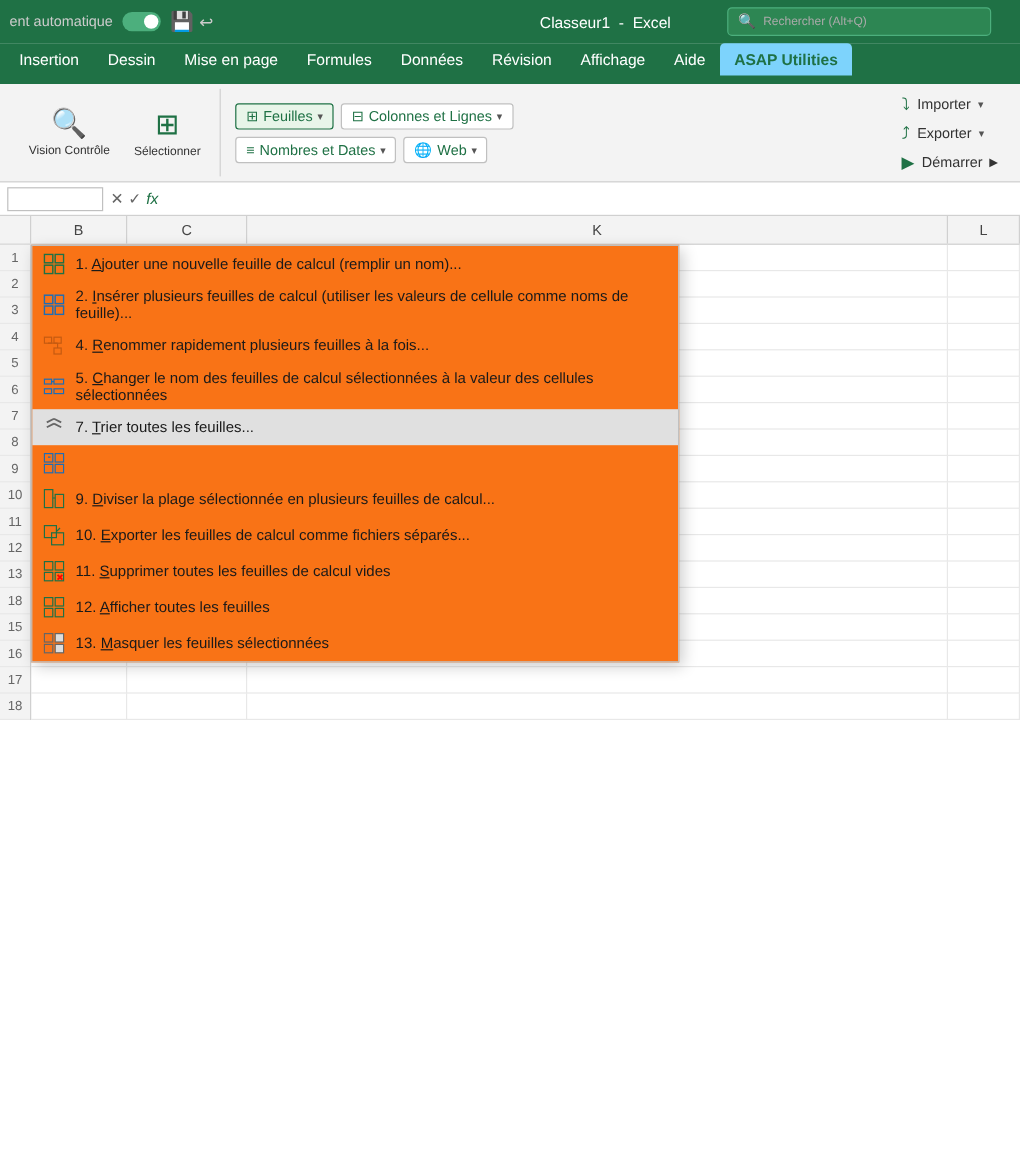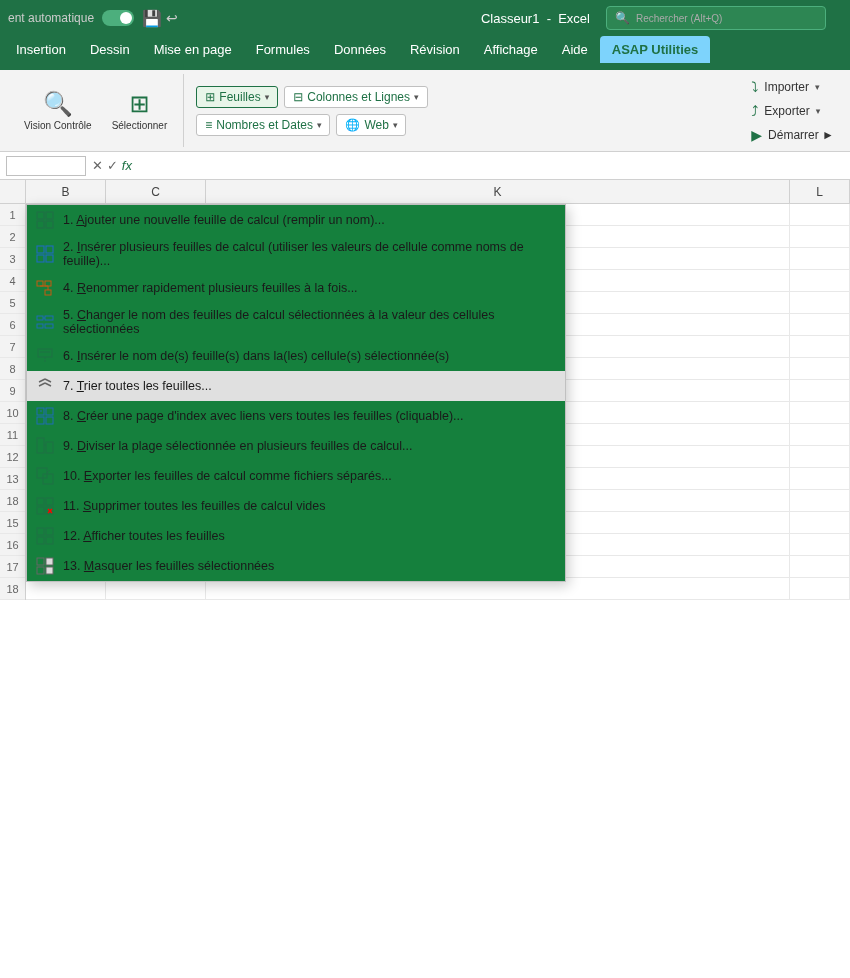--- a/index.html
+++ b/index.html
@@ -6,20 +6,21 @@
     body { font-family: 'Segoe UI', Arial, sans-serif; font-size: 13px; background: #fff; overflow: hidden; width: 850px; height: 978px; }
 
     
     .titlebar {
       background: #1f7145;
       height: 36px;
       display: flex;
       align-items: center;
       padding: 0 8px;
       color: white;
+      gap: 31px;
     }
     .titlebar-left { color: #ccc; font-size: 12px; flex: 1; display: flex; align-items: center; gap: 8px; }
     .titlebar-toggle { background: #4caf7d; border-radius: 10px; width: 32px; height: 16px; display: inline-flex; align-items: center; padding: 2px; }
     .titlebar-toggle-knob { background: white; border-radius: 50%; width: 12px; height: 12px; margin-left: auto; }
     .titlebar-icons { display: flex; align-items: center; gap: 4px; color: #ccc; font-size: 14px; }
     .titlebar-title { color: white; font-size: 13px; margin-left: 12px; }
     .titlebar-search {
       background: #2d8653;
       border: 1px solid #4caf7d;
       border-radius: 4px;
@@ -215,21 +216,21 @@
       border-right: 1px solid #e8e8e8;
       height: 22px;
     }
 
     
     .dropdown-menu {
       position: absolute;
       top: 0;
       left: 0;
       width: 540px;
-      background: #15803d;
+      background: #f97316;
       border: 1px solid #c0c0c0;
       box-shadow: 3px 4px 12px rgba(0,0,0,0.2);
       z-index: 100;
     }
     .dropdown-item {
       display: flex;
       align-items: center;
       padding: 5px 8px;
       cursor: pointer;
       font-size: 12.5px;
@@ -545,30 +546,20 @@
               <rect x="1" y="3" width="6" height="4" fill="none" stroke="#1e6db5" stroke-width="1"></rect>
               <rect x="9" y="3" width="8" height="4" fill="none" stroke="#1e6db5" stroke-width="1"></rect>
               <rect x="1" y="11" width="6" height="4" fill="none" stroke="#1e6db5" stroke-width="1"></rect>
               <rect x="9" y="11" width="8" height="4" fill="none" stroke="#1e6db5" stroke-width="1"></rect>
               <line x1="7" y1="5" x2="9" y2="5" stroke="#1e6db5" stroke-width="1" marker-end="url(#a)"></line>
             </svg>
         </div>
         <span class="item-text">5. <u>C</u>hanger le nom des feuilles de calcul sélectionnées à la valeur des cellules sélectionnées</span>
       </div>
 
-      <div class="dropdown-item">
-        <div class="item-icon">
-          <svg width="18" height="18" viewBox="0 0 18 18">
-              <rect x="2" y="2" width="14" height="8" fill="none" stroke="#1f7145" stroke-width="1"></rect>
-              <line x1="4" y1="5" x2="14" y2="5" stroke="#1f7145" stroke-width="1"></line>
-              <line x1="9" y1="10" x2="9" y2="15" stroke="#1f7145" stroke-width="1" stroke-dasharray="2,1"></line>
-            </svg>
-        </div>
-        <span class="item-text">6. <u>I</u>nsérer le nom de(s) feuille(s) dans la(les) cellule(s) sélectionnée(s)</span>
-      </div>
 
       <div class="dropdown-item highlighted">
         <div class="item-icon">
           <svg width="18" height="18" viewBox="0 0 18 18">
             <line x1="3" y1="5" x2="9" y2="2" stroke="#666" stroke-width="1.5"></line>
             <line x1="9" y1="2" x2="15" y2="5" stroke="#666" stroke-width="1.5"></line>
             <line x1="3" y1="9" x2="9" y2="6" stroke="#666" stroke-width="1.5"></line>
             <line x1="9" y1="6" x2="15" y2="9" stroke="#666" stroke-width="1.5"></line>
           </svg>
         </div>
@@ -578,21 +569,20 @@
       <div class="dropdown-item">
         <div class="item-icon">
           <svg width="18" height="18" viewBox="0 0 18 18">
               <rect x="1" y="1" width="7" height="7" fill="none" stroke="#1e6db5" stroke-width="1"></rect>
               <rect x="10" y="1" width="7" height="7" fill="none" stroke="#1e6db5" stroke-width="1"></rect>
               <rect x="1" y="10" width="7" height="7" fill="none" stroke="#1e6db5" stroke-width="1"></rect>
               <rect x="10" y="10" width="7" height="7" fill="none" stroke="#1e6db5" stroke-width="1"></rect>
               <line x1="4" y1="4" x2="7" y2="4" stroke="#1e6db5" stroke-width="1" stroke-dasharray="2,1"></line>
             </svg>
         </div>
-        <span class="item-text">8. <u>C</u>réer une page d'index avec liens vers toutes les feuilles (cliquable)...</span>
       </div>
 
       <div class="dropdown-item">
         <div class="item-icon">
           <svg width="18" height="18" viewBox="0 0 18 18">
               <rect x="1" y="1" width="7" height="15" fill="none" stroke="#1f7145" stroke-width="1"></rect>
               <rect x="10" y="5" width="7" height="11" fill="none" stroke="#1f7145" stroke-width="1"></rect>
               <line x1="8" y1="8" x2="10" y2="8" stroke="#1f7145" stroke-width="1" marker-end="url(#b)"></line>
             </svg>
         </div>

